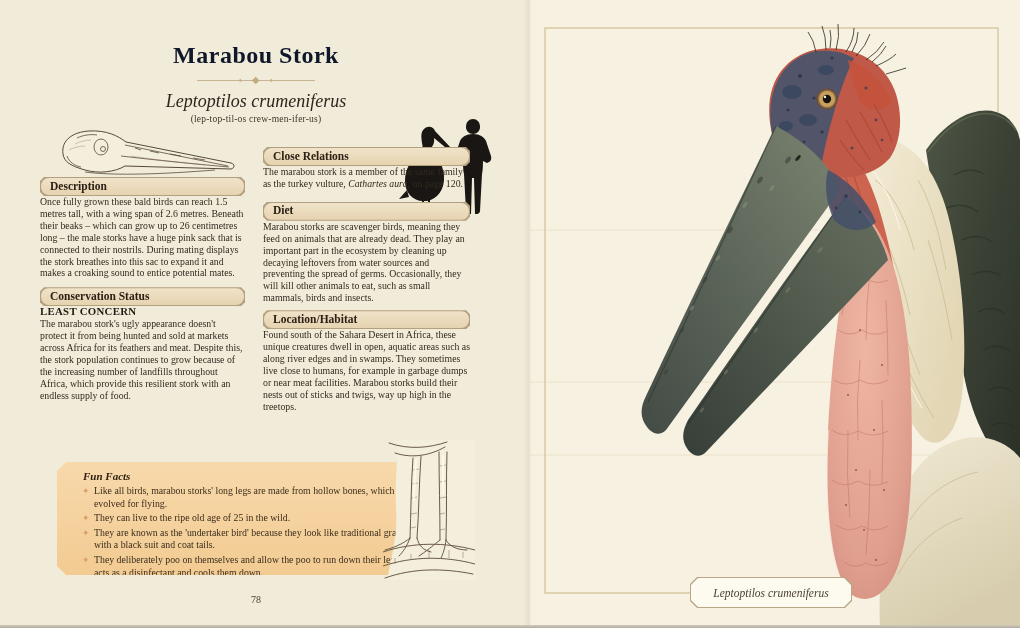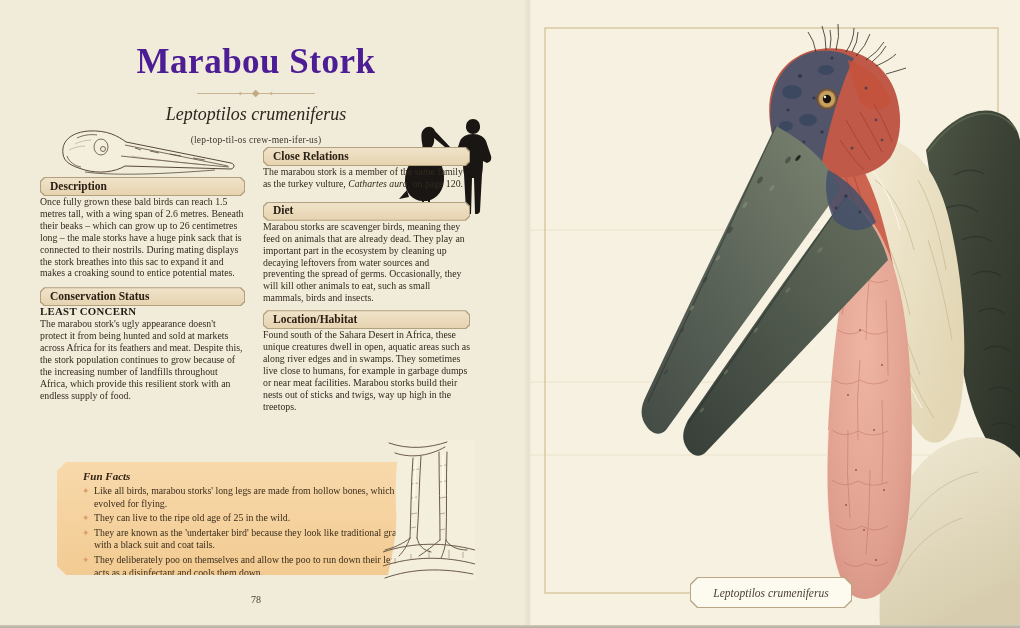--- a/index.html
+++ b/index.html
@@ -11,31 +11,31 @@
   }
   
   .page-left{position:absolute;left:0;top:0;width:530px;height:628px;background:#f1ebd9;}
   .page-right{position:absolute;left:530px;top:0;width:490px;height:628px;background:#f6f1e1;}
   .gutter{position:absolute;left:524px;top:0;width:8px;height:628px;
     background:linear-gradient(90deg,rgba(90,75,50,0) 0%,rgba(90,75,50,.07) 55%,rgba(90,75,50,0) 100%);}
   .photo-edge{position:absolute;left:0;bottom:0;width:1020px;height:3px;
     background:linear-gradient(#cfc9ba,#b3ada0);}
   
   .lp-header{position:absolute;left:0;top:42px;width:512px;text-align:center;}
-  .title{font-size:35px;letter-spacing:.5px;color:#4c1d95;margin:0;font-weight:600;}
+  .title{font-size:24px;letter-spacing:.5px;color:#0f172a;margin:0;font-weight:600;}
   .divider{margin:7px auto 6px auto;display:block;}
   .sciname{font-size:18px;font-style:italic;color:#2c261f;margin:0;}
-  .pronounce{font-size:9.5px;color:#3d362c;margin-top:10px;letter-spacing:.2px;}
+  .pronounce{font-size:9.5px;color:#3d362c;margin-top:2px;letter-spacing:.2px;}
   
   .plaque{position:relative;height:19px;background:#b3a07e;
     clip-path:polygon(4px 0,calc(100% - 4px) 0,100% 4px,100% calc(100% - 4px),calc(100% - 4px) 100%,4px 100%,0 calc(100% - 4px),0 4px);}
   .plaque-in{position:absolute;inset:1px;background:linear-gradient(180deg,#f0e3c9,#e6d3b0);
     clip-path:polygon(4px 0,calc(100% - 4px) 0,100% 4px,100% calc(100% - 4px),calc(100% - 4px) 100%,4px 100%,0 calc(100% - 4px),0 4px);
     display:flex;align-items:center;padding-left:9px;
-    font-weight:bold;font-size:11.5px;color:#2b2015;}
+    font-weight:bold;font-size:11.5px;color:#2b2015;border-radius:8px;}
   
   .col{position:absolute;font-size:9.8px;line-height:11.9px;color:#33291f;}
   .col-1{left:40px;top:177px;width:205px;}
   .col-2{left:263px;top:147px;width:207px;}
   .col p{margin:0;}
   .mt4{margin-top:4px;} .mt5{margin-top:5px;} .mt6{margin-top:6px;}
   .mt8{margin-top:8px;} .mt12{margin-top:12px;}
   .status{font-weight:bold;font-size:10.8px;letter-spacing:.3px;color:#221b12;}
   .it{font-style:italic;}
   

